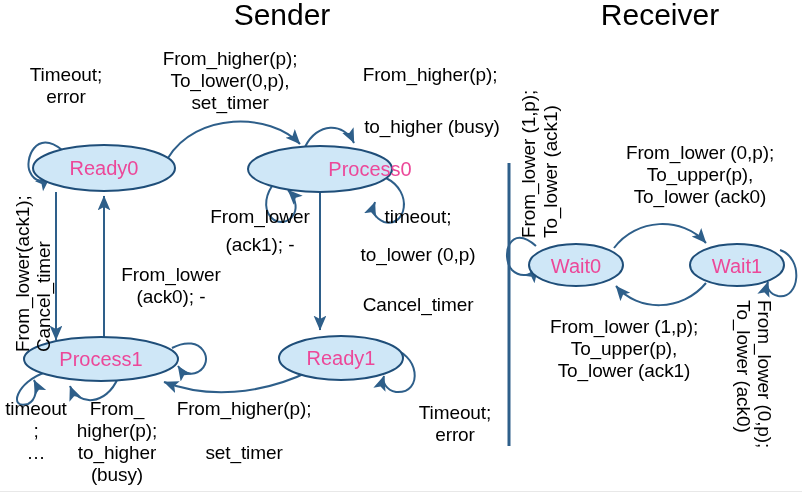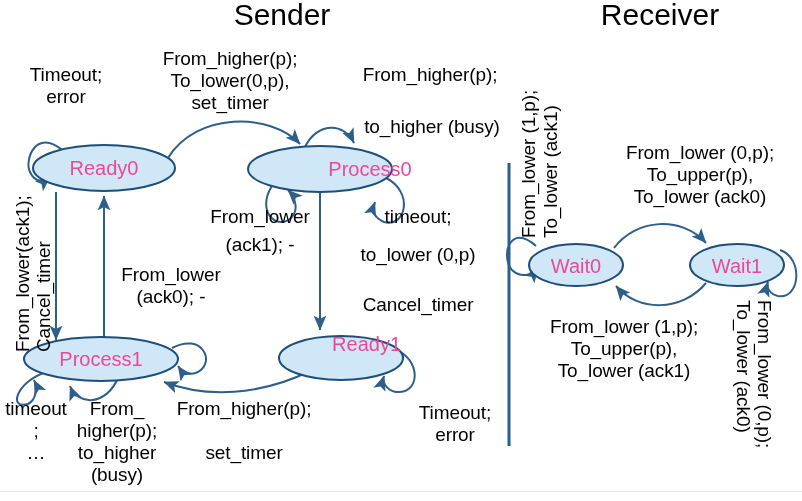--- a/index.html
+++ b/index.html
@@ -128,21 +128,21 @@
       <ellipse cx="737" cy="265" rx="47" ry="21"></ellipse>
     </g>
   </svg>
 
   <div class="title" style="left:142px; top:-2px; width:280px;">Sender</div>
   <div class="title" style="left:560px; top:-2px; width:200px;">Receiver</div>
 
   <div class="state-text" style="left:34px; top:157px; width:140px;">Ready0</div>
   <div class="state-text" style="left:250px; top:158px; width:148px;margin-left:46px;">Process0</div>
   <div class="state-text" style="left:31px; top:348px; width:140px;">Process1</div>
-  <div class="state-text" style="left:281px; top:333px; width:120px;text-align:right;">Ready1</div>
+  <div class="state-text" style="left:281px; top:347px; width:120px;">Ready1</div>
   <div class="state-text" style="left:531px; top:255px; width:90px;">Wait0</div>
   <div class="state-text" style="left:692px; top:255px; width:90px;text-align:center;">Wait1</div>
 
   <div class="lbl" style="left:6px; top:64px; width:120px;">Timeout;</div>
   <div class="lbl" style="left:6px; top:86px; width:120px;">error</div>
 
   <div class="lbl" style="left:130px; top:48px; width:200px;">From_higher(p);</div>
   <div class="lbl" style="left:130px; top:70px; width:200px;">To_lower(0,p),</div>
   <div class="lbl" style="left:130px; top:92px; width:200px;">set_timer</div>
 

